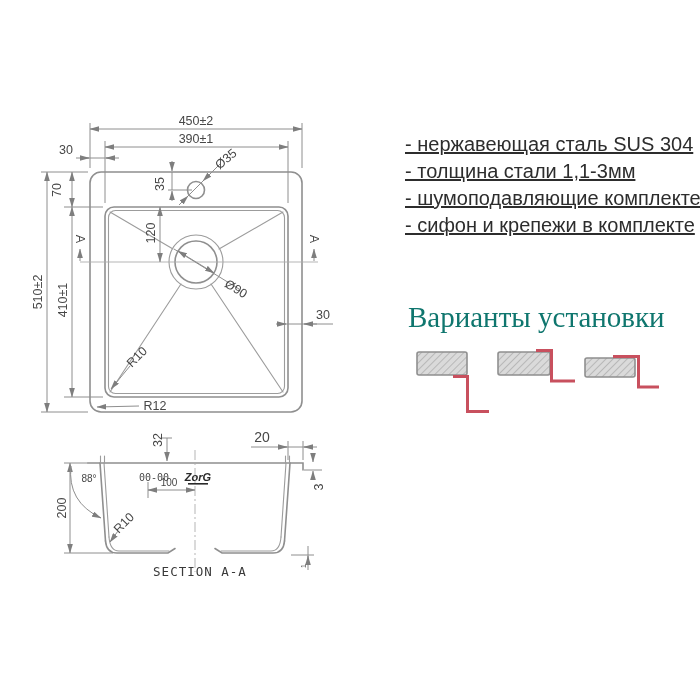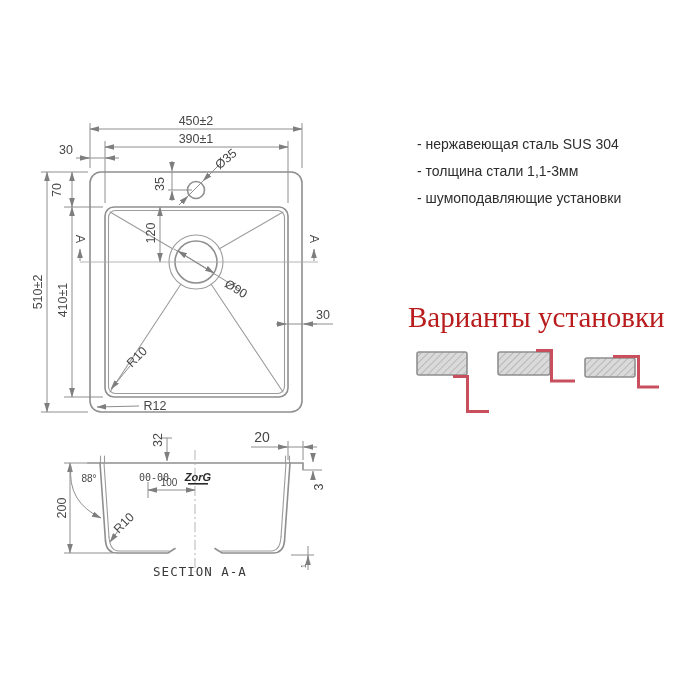--- a/index.html
+++ b/index.html
@@ -12,26 +12,26 @@
   .ln  { stroke:#8f8f8f; stroke-width:1.6; fill:none; stroke-linecap:round; }
   .ln2 { stroke:#9c9c9c; stroke-width:1.1; fill:none; stroke-linecap:round; }
   .dm  { stroke:#8e8e8e; stroke-width:1;   fill:none; }
   .cl  { stroke:#adadad; stroke-width:0.9; fill:none; }
   svg text { fill:#474747; font-family:"Liberation Sans", sans-serif; font-size:12.5px; }
   svg text.t-sm { font-size:10px; }
   svg text.t-lg { font-size:14px; }
   svg text.mono { font-family:"DejaVu Sans Mono", monospace; }
   svg text.logo { font-size:11px; font-weight:bold; font-style:italic; fill:#2a2a2a; }
   .features {
-    position:absolute; left:417px; top:131px; width:280px;
-    font-size:14px; line-height:27px; color:#2d2d2d; white-space:nowrap;
+    position:absolute; left:405px; top:131px; width:280px;
+    font-size:20px; line-height:27px; color:#2d2d2d; white-space:nowrap;text-decoration:underline;
   }
   .install-title {
     position:absolute; left:408px; top:301px;
-    font-family:"Liberation Serif", serif; font-size:29px; color:#b91c1c;
+    font-family:"Liberation Serif", serif; font-size:29px; color:#0f766e;
     white-space:nowrap;
   }
 </style>
 </head>
 <body>
 
 <div class="canvas">
 
   <svg class="drawing" style="left:30px; top:100px;" width="320" height="330" viewBox="0 0 320 330">
     <defs>
@@ -141,21 +141,22 @@
     </g>
     <g>
       <text x="125" y="310" text-anchor="middle">R12</text>
       <line class="dm" x1="109" y1="306" x2="67" y2="307" marker-end="url(#ar-t)"></line>
     </g>
   </svg>
 
   <div class="features">
     <div>- нержавеющая сталь SUS 304</div>
     <div>- толщина стали 1,1-3мм</div>
-    <div>- шумоподавляющие установки</div>
+    <div>- шумоподавляющие комплекте</div>
+    <div>- сифон и крепежи в комплекте</div>
   </div>
 
   <div class="install-title">Варианты установки</div>
 
   <svg class="drawing" style="left:405px; top:340px;" width="270" height="85" viewBox="0 0 270 85">
     <defs>
       <pattern id="hatch" width="5" height="5" patternUnits="userSpaceOnUse" patternTransform="rotate(45)">
         <rect width="5" height="5" fill="#dadada"></rect>
         <line x1="0" y1="0" x2="0" y2="5" stroke="#a2a2a2" stroke-width="1.2"></line>
       </pattern>

